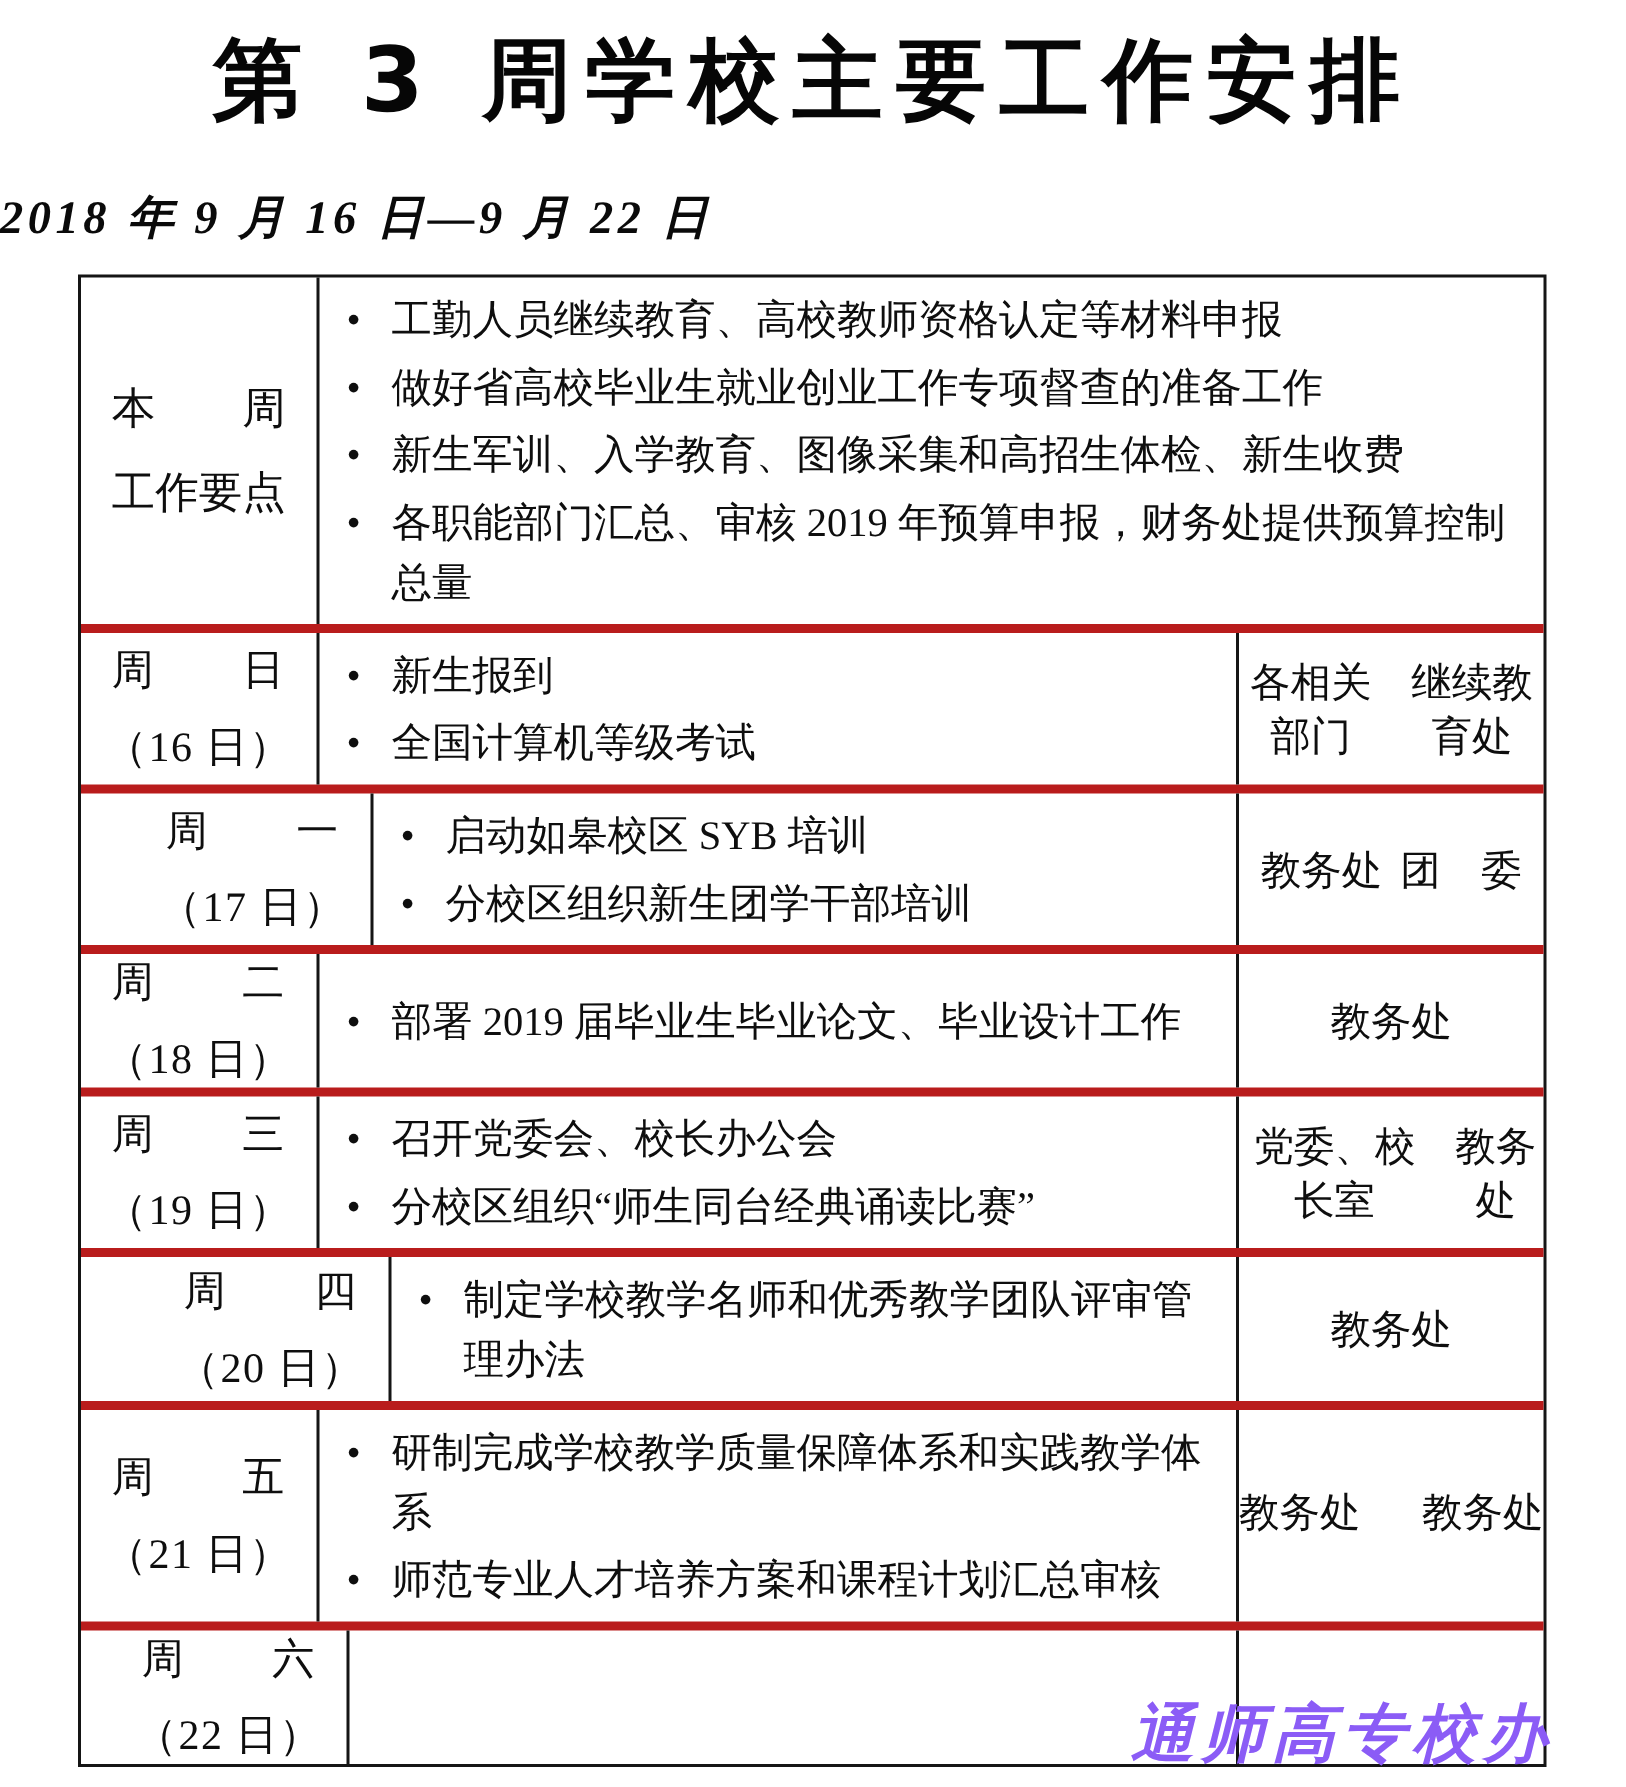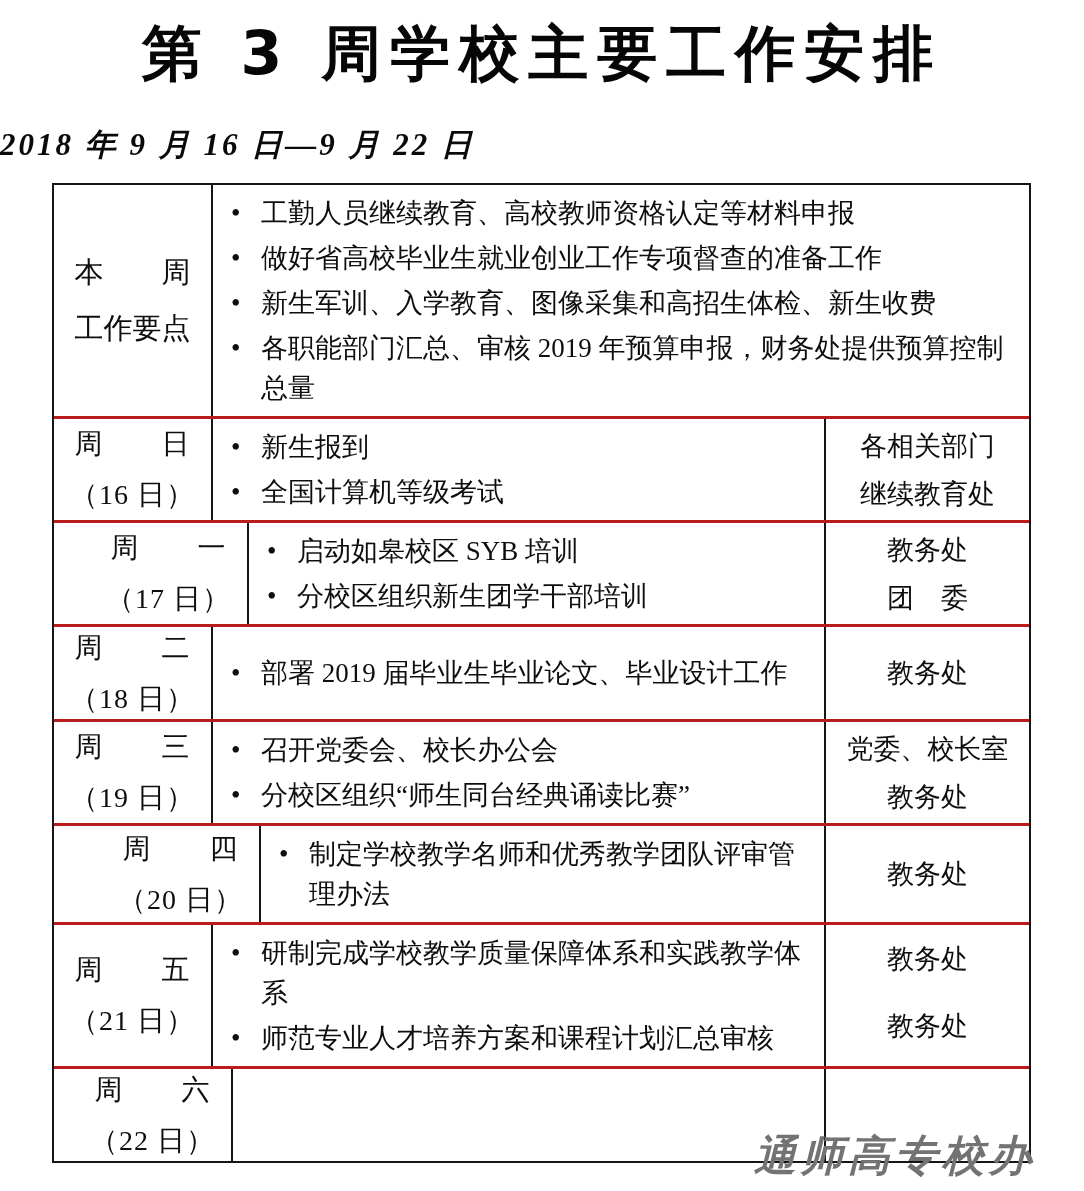--- a/index.html
+++ b/index.html
@@ -45,21 +45,21 @@
     left: 52px;
     top: 183px;
     width: 979px;
     box-sizing: border-box;
     border: 2px solid #151515;
     background: #ffffff;
   }
   .row {
     display: flex;
     box-sizing: border-box;
-    border-top: 3px solid #b91c1c;
+    border-top: 6px solid #b91c1c;
     font-size: 27px;
   }
   .row.first { border-top: none; }
   .h1 { min-height: 202px; }
   .h2 { min-height: 95px; }
   .h3 { min-height: 95px; padding-left: 36px; }
   .h4 { min-height: 95px; }
   .h5 { min-height: 95px; }
   .h6 { min-height: 95px; padding-left: 48px; }
   .h7 { min-height: 140px; justify-content: flex-end; }
@@ -96,21 +96,21 @@
     display: flex;
     flex-direction: column;
     justify-content: center;
     gap: 5px;
   }
   .cell-dept {
     flex: 0 0 205px;
     width: 205px;
     border-left: 2px solid #151515;
     display: flex;
-    flex-direction: column;
+    flex-direction: row;
     align-items: center;
     justify-content: center;
     gap: 12px;
     text-align: center;
     font-size: 27px;
   }
   .row.r7 .cell-dept {
     justify-content: space-between;
     padding: 16px 0 22px 0;
   }
@@ -129,21 +129,21 @@
     line-height: 40px;
   }
   .doc-footer {
     position: absolute;
     top: 1128px;
     right: 48px;
     font-style: italic;
     font-weight: 700;
     font-size: 42px;
     letter-spacing: 5px;
-    color: #737373;
+    color: #8b5cf6;
   }
 </style>
 </head>
 <body>
 
 <div class="doc-title">第 3 周学校主要工作安排</div>
 <div class="doc-subtitle">2018 年 9 月 16 日—9 月 22 日</div>
 
 <div class="worktable">
 

